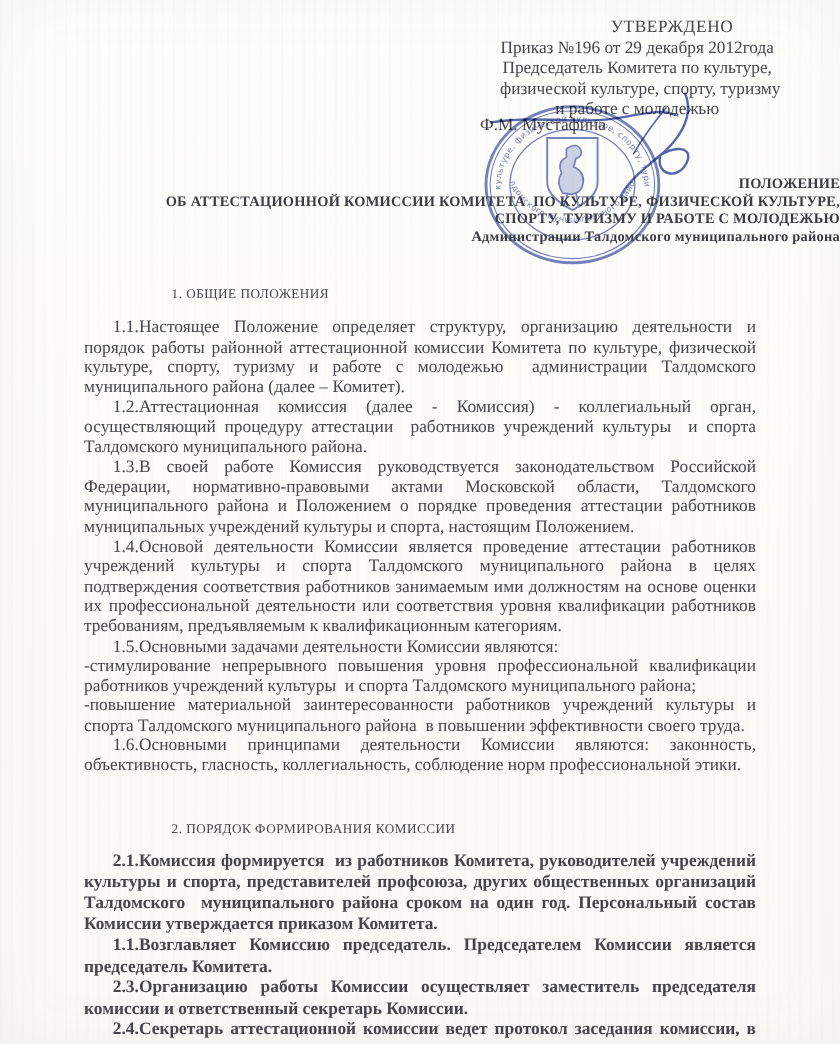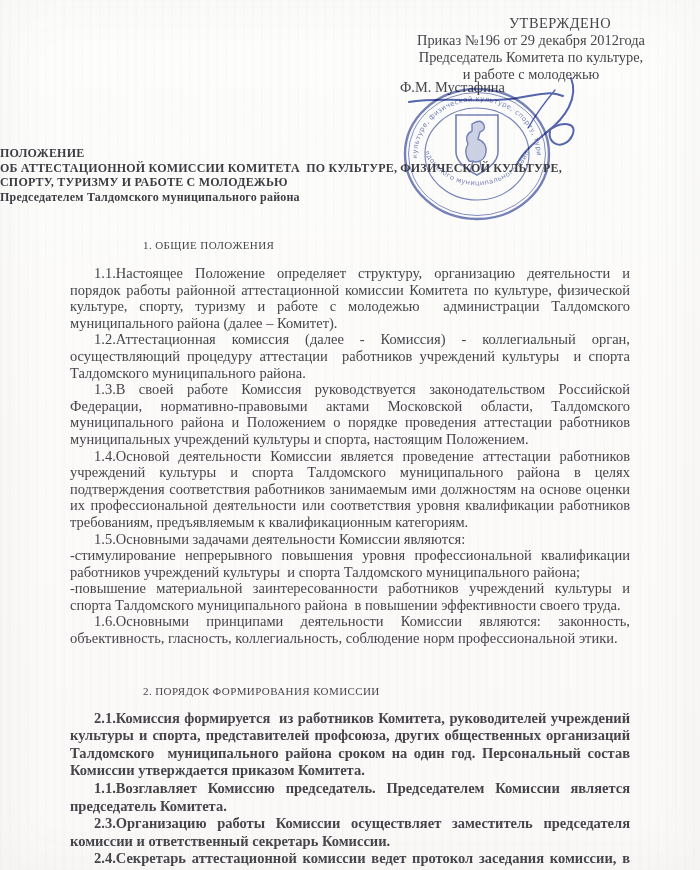--- a/index.html
+++ b/index.html
@@ -20,21 +20,21 @@
     position:absolute; left:400px; top:15px; width:262px;
     font-size:14.4px; line-height:17px;
   }
   .approval .line{white-space:nowrap;text-align:center;}
   .approval .approved{margin-left:58px; letter-spacing:0.5px;}
   .approval .indent1{padding-left:5px;}
   .approval .signatory{margin-top:-4px; text-align:left; padding-right:22px;}
   
   .doc-title{
     position:absolute; left:0; top:146px; width:700px;
-    text-align:left; font-weight:bold; color:#3d3c43;
+    text-align:right; font-weight:bold; color:#3d3c43;
     font-size:12px; line-height:14.5px; letter-spacing:0.2px;
   }
   .doc-title .tline{white-space:pre-wrap;}
   
   .stamp{position:absolute; left:402px; top:86px; mix-blend-mode:multiply; opacity:0.82;}
   .signature-svg{position:absolute; left:395px; top:68px; mix-blend-mode:multiply; opacity:0.9;}
   
   .content{
     position:absolute; left:70px; top:237px; width:560px;
     font-size:14.5px; line-height:16.6px; text-align:justify;
@@ -50,20 +50,21 @@
 </style>
 </head>
 <body>
 
 <div class="page">
 
   <div class="approval">
     <div class="line approved">УТВЕРЖДЕНО</div>
     <div class="line">Приказ №196 от 29 декабря 2012года</div>
     <div class="line">Председатель Комитета по культуре,</div>
+    <div class="line indent1">физической культуре, спорту, туризму</div>
     <div class="line">и работе с молодежью</div>
     <div class="line signatory">Ф.М. Мустафина</div>
   </div>
 
   <svg class="stamp" width="150" height="136" viewBox="0 0 150 136">
     <g stroke="#5767ac" fill="none">
       <ellipse cx="75" cy="68" rx="72" ry="65" stroke-width="2.4"></ellipse>
       <ellipse cx="75" cy="68" rx="68.5" ry="61.5" stroke-width="0.9"></ellipse>
       <ellipse cx="75" cy="68" rx="52" ry="46" stroke-width="1.1"></ellipse>
 
@@ -92,21 +93,21 @@
       <path d="M 176 10 C 184 30, 170 50, 152 64 C 140 74, 128 84, 122 96"></path>
       <path d="M 152 64 C 166 52, 184 54, 177 68 C 170 82, 152 78, 155 63"></path>
       <path d="M 160 22 C 150 34, 140 48, 133 60" stroke-width="1.4"></path>
     </g>
   </svg>
 
   <div class="doc-title">
     <div class="tline">ПОЛОЖЕНИЕ</div>
     <div class="tline">ОБ АТТЕСТАЦИОННОЙ КОМИССИИ КОМИТЕТА  ПО КУЛЬТУРЕ, ФИЗИЧЕСКОЙ КУЛЬТУРЕ,</div>
     <div class="tline">СПОРТУ, ТУРИЗМУ И РАБОТЕ С МОЛОДЕЖЬЮ</div>
-    <div class="tline">Председателем Талдомского муниципального района</div>
+    <div class="tline">Администрации Талдомского муниципального района</div>
   </div>
 
   <div class="content">
     <h2>1. ОБЩИЕ ПОЛОЖЕНИЯ</h2>
     <p>1.1.Настоящее Положение определяет структуру, организацию деятельности и порядок работы районной аттестационной комиссии Комитета по культуре, физической культуре, спорту, туризму и работе с молодежью  администрации Талдомского муниципального района (далее – Комитет).</p>
     <p>1.2.Аттестационная комиссия (далее - Комиссия) - коллегиальный орган, осуществляющий процедуру аттестации  работников учреждений культуры  и спорта Талдомского муниципального района.</p>
     <p>1.3.В своей работе Комиссия руководствуется законодательством Российской Федерации, нормативно-правовыми актами Московской области, Талдомского муниципального района и Положением о порядке проведения аттестации работников муниципальных учреждений культуры и спорта, настоящим Положением.</p>
     <p>1.4.Основой деятельности Комиссии является проведение аттестации работников учреждений культуры и спорта Талдомского муниципального района в целях подтверждения соответствия работников занимаемым ими должностям на основе оценки их профессиональной деятельности или соответствия уровня квалификации работников требованиям, предъявляемым к квалификационным категориям.</p>
     <p>1.5.Основными задачами деятельности Комиссии являются:</p>
     <p class="dash">-стимулирование непрерывного повышения уровня профессиональной квалификации работников учреждений культуры  и спорта Талдомского муниципального района;</p>

